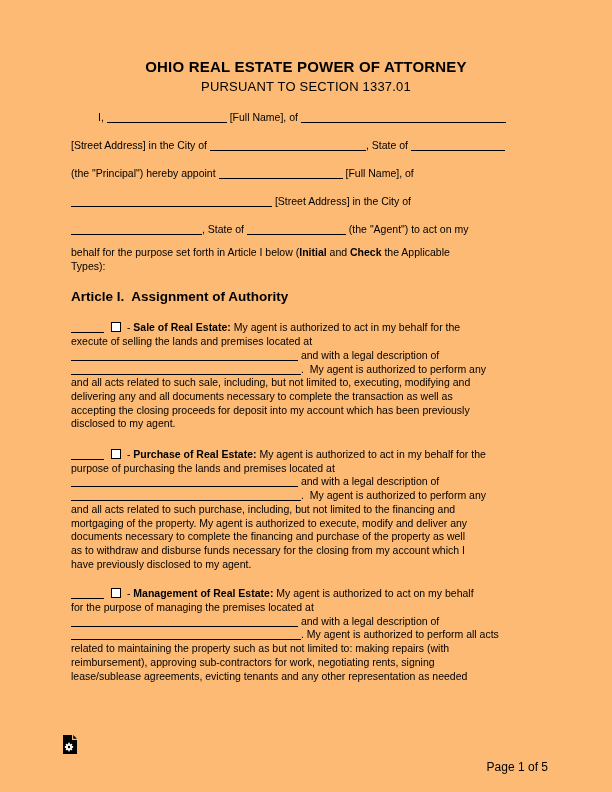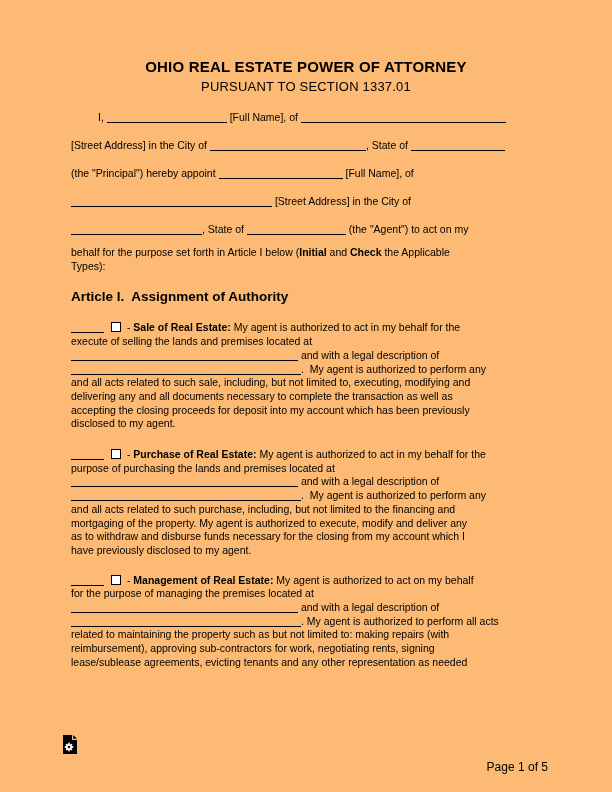--- a/index.html
+++ b/index.html
@@ -56,20 +56,21 @@
       <div class="tline"><span>accepting the closing proceeds for deposit into my account which has been previously</span></div>
       <div class="tline"><span>disclosed to my agent.</span></div>
     </div>
   <div class="clause m17">
       <div class="tline"><span class="blank" style="width: 33px;"></span><span class="checkbox"></span><span> - </span><span class="bold">Purchase of Real Estate:</span><span> My agent is authorized to act in my behalf for the</span></div>
       <div class="tline"><span>purpose of purchasing the lands and premises located at</span></div>
       <div class="tline"><span class="blank" style="width: 227px;"></span><span> and with a legal description of</span></div>
       <div class="tline"><span class="blank" style="width: 230px;"></span><span>.  My agent is authorized to perform any</span></div>
       <div class="tline"><span>and all acts related to such purchase, including, but not limited to the financing and</span></div>
       <div class="tline"><span>mortgaging of the property. My agent is authorized to execute, modify and deliver any</span></div>
+      <div class="tline"><span>documents necessary to complete the financing and purchase of the property as well</span></div>
       <div class="tline"><span>as to withdraw and disburse funds necessary for the closing from my account which I</span></div>
       <div class="tline"><span>have previously disclosed to my agent.</span></div>
     </div>
   <div class="clause">
       <div class="tline"><span class="blank" style="width: 33px;"></span><span class="checkbox"></span><span> - </span><span class="bold">Management of Real Estate:</span><span> My agent is authorized to act on my behalf</span></div>
       <div class="tline"><span>for the purpose of managing the premises located at</span></div>
       <div class="tline"><span class="blank" style="width: 227px;"></span><span> and with a legal description of</span></div>
       <div class="tline"><span class="blank" style="width: 230px;"></span><span>. My agent is authorized to perform all acts</span></div>
       <div class="tline"><span>related to maintaining the property such as but not limited to: making repairs (with</span></div>
       <div class="tline"><span>reimbursement), approving sub-contractors for work, negotiating rents, signing</span></div>

